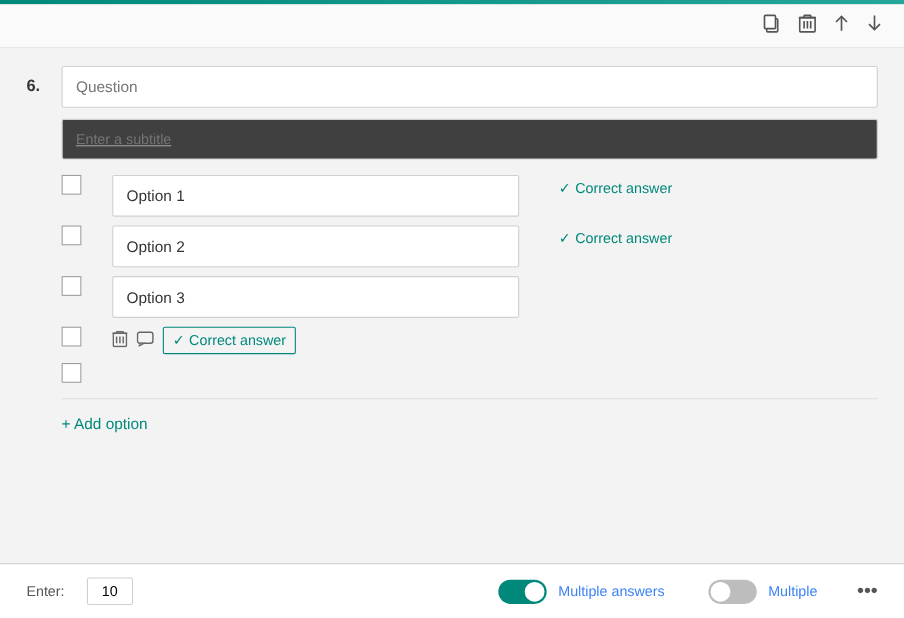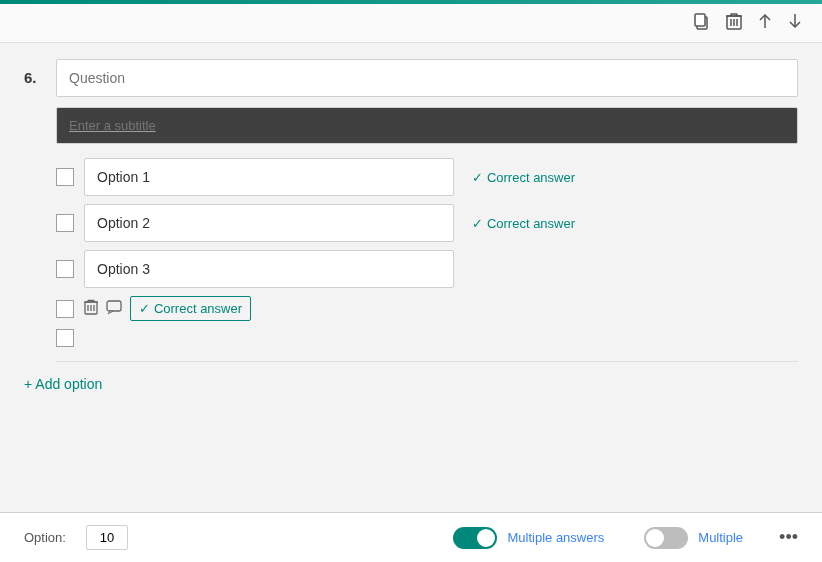--- a/index.html
+++ b/index.html
@@ -72,22 +72,22 @@
       text-decoration: underline;
     }
     .options-list {
       display: flex;
       flex-direction: column;
       gap: 8px;
       margin-left: 32px;
     }
     .option-row {
       display: flex;
-      align-items: center;
-      gap: 10px;
+      align-items: flex-start;
+      gap: 28px;
       position: relative;
     }
     .option-checkbox {
       width: 18px;
       height: 18px;
       border: 1.5px solid #9e9e9e;
       background: #fff;
       flex-shrink: 0;
       cursor: pointer;
     }
@@ -129,20 +129,21 @@
       color: #666;
     }
     .add-option {
       display: flex;
       align-items: flex-end;
       gap: 6px;
       color: #00897b;
       font-size: 14px;
       cursor: pointer;
       margin-top: 10px;
+      margin-left: 32px;
       background: none;
       border: none;
       padding: 4px 0;
     }
     .footer {
       position: absolute;
       bottom: 0;
       left: 0;
       right: 0;
       background: #fff;
@@ -316,21 +317,21 @@
     </div>
   </div>
 
   <hr class="divider">
   <button class="add-option">
     <span>+ Add option</span>
   </button>
 </div>
 
 <div class="footer">
-  <span class="points-label">Option:</span>
+  <span class="points-label">Enter:</span>
   <input class="points-input" type="text" value="10" style="">
 
   <div class="toggle-group">
     <div class="toggle on">
       <div class="toggle-thumb"></div>
     </div>
     <span class="toggle-label">Multiple answers</span>
   </div>
 
   <div class="toggle-group" style="margin-left: 20px;">

